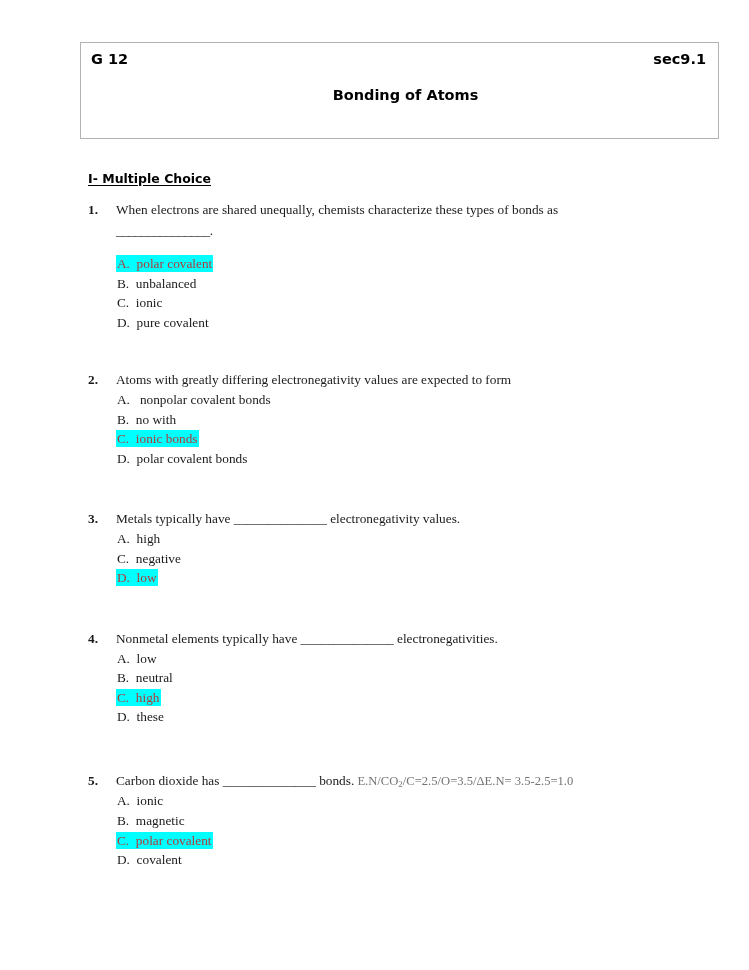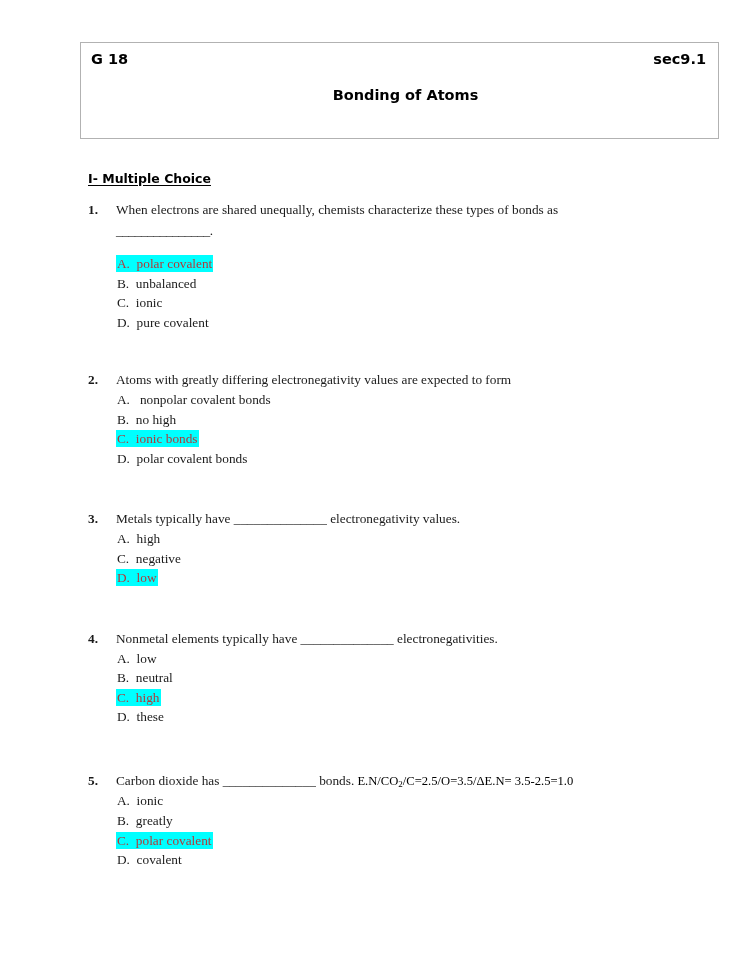--- a/index.html
+++ b/index.html
@@ -104,21 +104,21 @@
     padding-left: 28px;
   }
   .q-num {
     position: absolute;
     left: 0;
     top: 0;
     font-weight: bold;
     font-size: 13.3px;
   }
   .q-note {
-    color: #000000;
+    color: #737373;
     font-size: 12.6px;
   }
   .q-note sub {
     font-size: 9px;
     vertical-align: -0.22em;
   }
   .q-blank-line {
     padding-left: 28px;
     font-size: 13.3px;
     line-height: 1.6;
@@ -147,21 +147,21 @@
   
   .gap-q1-opts { height: 13px; }
 </style>
 </head>
 <body>
 
 <div class="page">
 
   <div class="header-box">
     <div class="header-row1">
-      <div class="hdr-text hdr-grade">G 18</div>
+      <div class="hdr-text hdr-grade">G 12</div>
       <div class="hdr-text hdr-sec">sec9.1</div>
     </div>
     <div class="hdr-text hdr-subtitle">Bonding of Atoms</div>
   </div>
 
   <div class="section-heading">I- Multiple Choice</div>
 
   <div class="questions" id="questions-root">
       <div class="question">
         <div class="q-stem"><span class="q-num">1.</span><span>When electrons are shared unequally, chemists characterize these types of bonds as</span></div>
@@ -172,21 +172,21 @@
           <li class="option"><span class="opt-inner"><span>B.</span><span>  unbalanced</span></span></li>
           <li class="option"><span class="opt-inner"><span>C.</span><span>  ionic</span></span></li>
           <li class="option"><span class="opt-inner"><span>D.</span><span>  pure covalent</span></span></li>
         </ul>
       </div>
       <div style="height: 38px;"></div>
       <div class="question">
         <div class="q-stem"><span class="q-num">2.</span><span>Atoms with greatly differing electronegativity values are expected to form</span></div>
         <ul class="options">
           <li class="option"><span class="opt-inner"><span>A.</span><span>   nonpolar covalent bonds</span></span></li>
-          <li class="option"><span class="opt-inner"><span>B.</span><span>  no high</span></span></li>
+          <li class="option"><span class="opt-inner"><span>B.</span><span>  no with</span></span></li>
           <li class="option highlighted"><span class="opt-inner"><span>C.</span><span>  ionic bonds</span></span></li>
           <li class="option"><span class="opt-inner"><span>D.</span><span>  polar covalent bonds</span></span></li>
         </ul>
       </div>
       <div style="height: 41px;"></div>
       <div class="question">
         <div class="q-stem"><span class="q-num">3.</span><span>Metals typically have ______________ electronegativity values.</span></div>
         <ul class="options">
           <li class="option"><span class="opt-inner"><span>A.</span><span>  high</span></span></li>
           <li class="option"><span class="opt-inner"><span>C.</span><span>  negative</span></span></li>
@@ -201,20 +201,20 @@
           <li class="option"><span class="opt-inner"><span>B.</span><span>  neutral</span></span></li>
           <li class="option highlighted"><span class="opt-inner"><span>C.</span><span>  high</span></span></li>
           <li class="option"><span class="opt-inner"><span>D.</span><span>  these</span></span></li>
         </ul>
       </div>
       <div style="height: 44px;"></div>
       <div class="question">
         <div class="q-stem"><span class="q-num">5.</span><span>Carbon dioxide has ______________ bonds.</span><span class="q-note"> E.N/CO<sub>2</sub>/C=2.5/O=3.5/ΔE.N= 3.5-2.5=1.0</span></div>
         <ul class="options">
           <li class="option"><span class="opt-inner"><span>A.</span><span>  ionic</span></span></li>
-          <li class="option"><span class="opt-inner"><span>B.</span><span>  greatly</span></span></li>
+          <li class="option"><span class="opt-inner"><span>B.</span><span>  magnetic</span></span></li>
           <li class="option highlighted"><span class="opt-inner"><span>C.</span><span>  polar covalent</span></span></li>
           <li class="option"><span class="opt-inner"><span>D.</span><span>  covalent</span></span></li>
         </ul>
       </div>
     </div>
 
 </div>
 
 </body></html>

